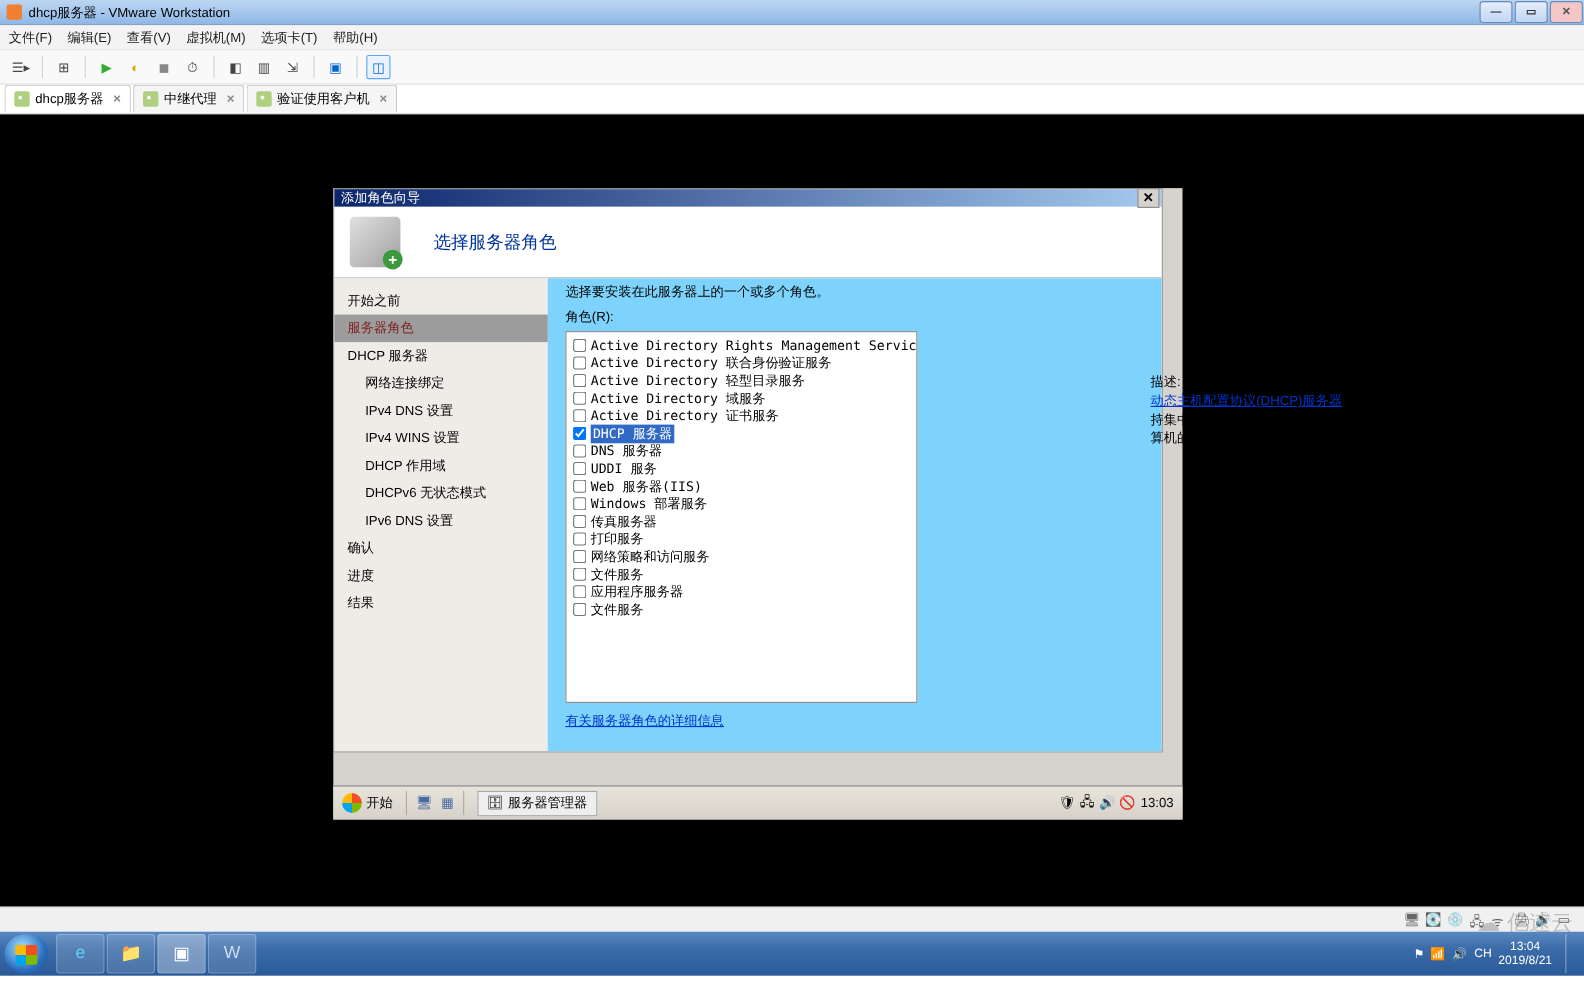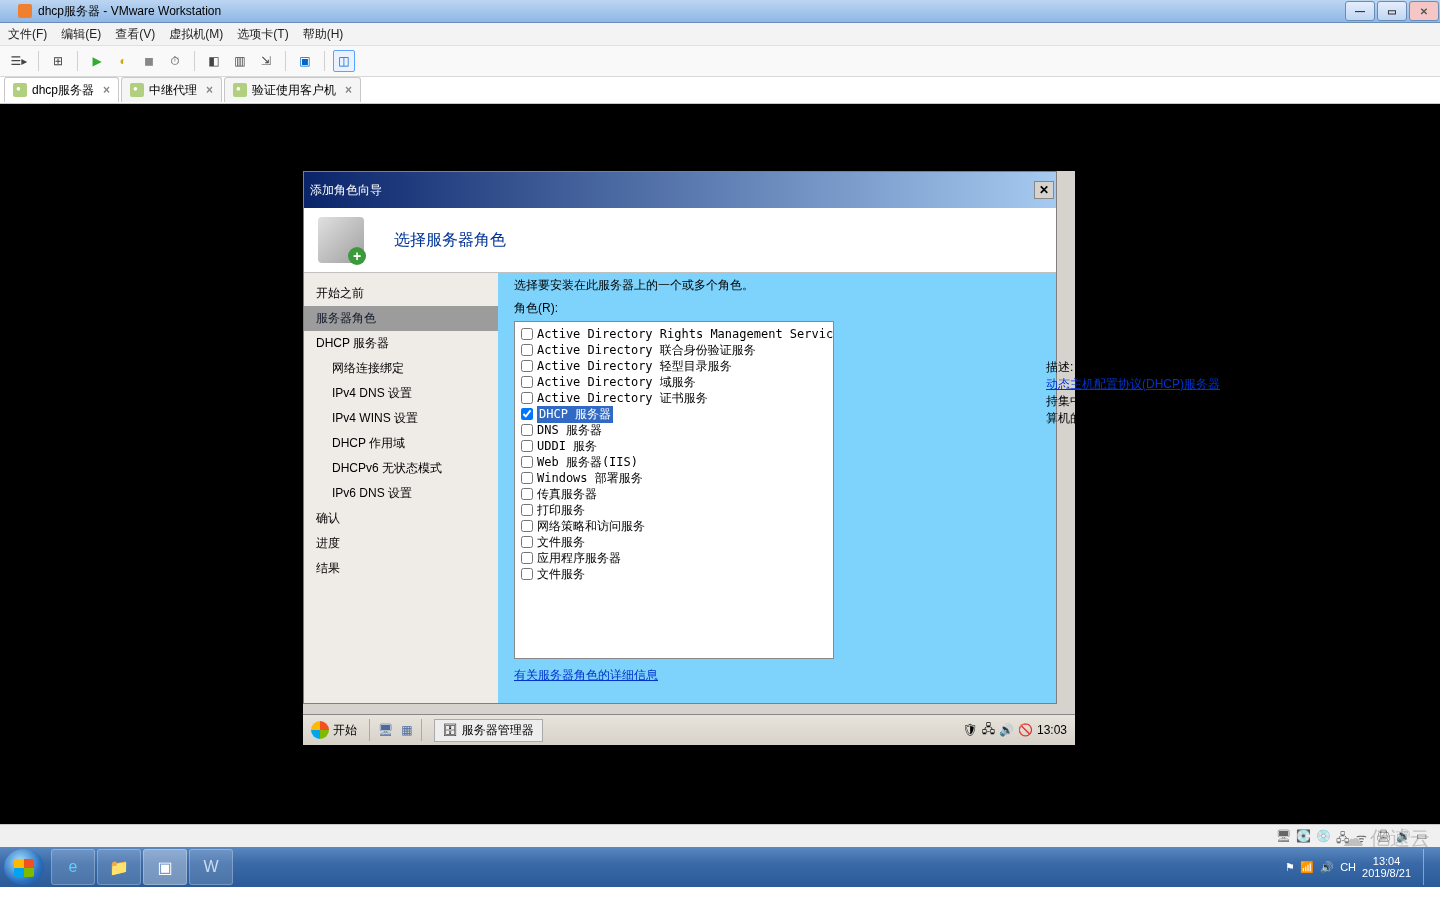--- a/index.html
+++ b/index.html
@@ -1,17 +1,17 @@
 <!DOCTYPE html>
 <html><head>
 <meta charset="utf-8">
 <style>
 html,body{margin:0;padding:0;width:1440px;height:900px;font-family:"Microsoft YaHei","SimSun",Arial,sans-serif;font-size:12px;background:#fff;overflow:hidden}
 
-.win7-titlebar{height:22px;background:linear-gradient(to bottom,#bcd6f2,#8fb7e6);display:flex;align-items:center;color:#000;font-size:12px;padding-left:18px;border-bottom:1px solid #6a8cb8}
+.win7-titlebar{height:22px;background:linear-gradient(to bottom,#bcd6f2,#8fb7e6);display:flex;align-items:center;color:#000;font-size:12px;padding-left:6px;border-bottom:1px solid #6a8cb8}
 .win7-titlebar .spacer{flex:1}
 .win7-btn{width:28px;height:18px;margin:0 1px;background:linear-gradient(to bottom,#e6eefc,#c0d6f2);border:1px solid #6a8cb8;border-radius:3px;display:flex;align-items:center;justify-content:center;font-weight:bold;font-size:10px;color:#333}
 .win7-btn.close{background:linear-gradient(to bottom,#f5c6c6,#f5c6c6);color:#555}
 
 .vm-menu{height:22px;background:#f3f3f3;display:flex;align-items:center;padding-left:8px;gap:14px;color:#222;border-bottom:1px solid #e0e0e0}
 .vm-menu span{cursor:default}
 
 .vm-toolbar{height:30px;background:#f9f9f9;border-bottom:1px solid #d8d8d8;display:flex;align-items:center;padding-left:8px;gap:4px}
 .tb-ico{width:20px;height:20px;border:1px solid transparent;border-radius:2px;display:flex;align-items:center;justify-content:center;font-size:12px;color:#444}
 .tb-sep{width:1px;height:20px;background:#d0d0d0;margin:0 4px}
@@ -21,31 +21,31 @@
 .vm-tab.active{background:#fff;font-weight:normal}
 .vm-tab .x{color:#888;font-weight:bold;margin-left:4px}
 .vm-tab .ico{width:14px;height:14px;background:#b0d080;border-radius:2px;display:inline-block;position:relative}
 .vm-tab .ico::after{content:"●";color:#fff;font-size:8px;position:absolute;top:1px;left:3px}
 
 .guest-area{background:#000;width:100%;height:720px;position:relative}
 
 .guest-desktop{position:absolute;left:303px;top:67px;width:772px;height:574px;background:#d6d3ce}
 
 .wizard{position:absolute;left:0;top:0;width:752px;background:#fff;border:1px solid #7f7f7f}
-.wizard-title{height:36px;background:linear-gradient(to right,#0a246a,#a6caf0);color:#fff;font-size:12px;display:flex;align-items:center;padding-left:6px}
+.wizard-title{height:16px;background:linear-gradient(to right,#0a246a,#a6caf0);color:#fff;font-size:12px;display:flex;align-items:center;padding-left:6px}
 .wizard-title .spacer{flex:1}
 .wizard-title .close{width:18px;height:16px;background:#d6d3ce;border:1px solid #888;color:#000;display:flex;align-items:center;justify-content:center;font-weight:bold;margin-right:2px}
 .wizard-header{height:64px;background:#fff;border-bottom:1px solid #c0c0c0;display:flex;align-items:center;padding-left:14px;gap:14px}
 .wizard-header .hicon{width:46px;height:46px;background:linear-gradient(135deg,#e0e0e0,#a0a0a0);border-radius:4px;position:relative}
 .wizard-header .hicon::after{content:"+";position:absolute;bottom:-2px;right:-2px;width:18px;height:18px;background:#3c9a3c;color:#fff;border-radius:50%;font-weight:bold;display:flex;align-items:center;justify-content:center;font-size:14px}
 .wizard-header h2{font-size:16px;font-weight:normal;color:#003399;margin:16px}
 .wizard-body{display:flex;background:#efece7;height:430px}
 .wizard-nav{width:194px;padding-top:8px}
 .wizard-nav .item{padding:4px 12px;color:#000;font-size:12px}
-.wizard-nav .item.active{background:#9c9c9c;color:#0f172a}
+.wizard-nav .item.active{background:#9c9c9c;color:#7f1d1d}
 .wizard-nav .item.sub{padding-left:28px}
 .wizard-content{flex:1;padding:4px 16px;background:#7dd3fc}
 .wizard-content .prompt{margin-bottom:6px}
 .roles-box{background:#fff;border:1px solid #888;width:310px;height:328px;padding:4px;overflow:hidden;font-family:"SimSun","MS Gothic",monospace}
 .role-row{display:flex;align-items:center;height:16px;font-size:12px}
 .role-row input{margin:0 4px 0 2px;width:12px;height:12px}
 .role-row .lbl{white-space:nowrap}
 .role-row.sel .lbl{background:#316ac5;color:#fff;padding:0 2px}
 .desc-pane{position:absolute;left:548px;top:86px;width:190px;font-size:12px}
 .desc-pane .link{color:#0033cc;text-decoration:underline}

